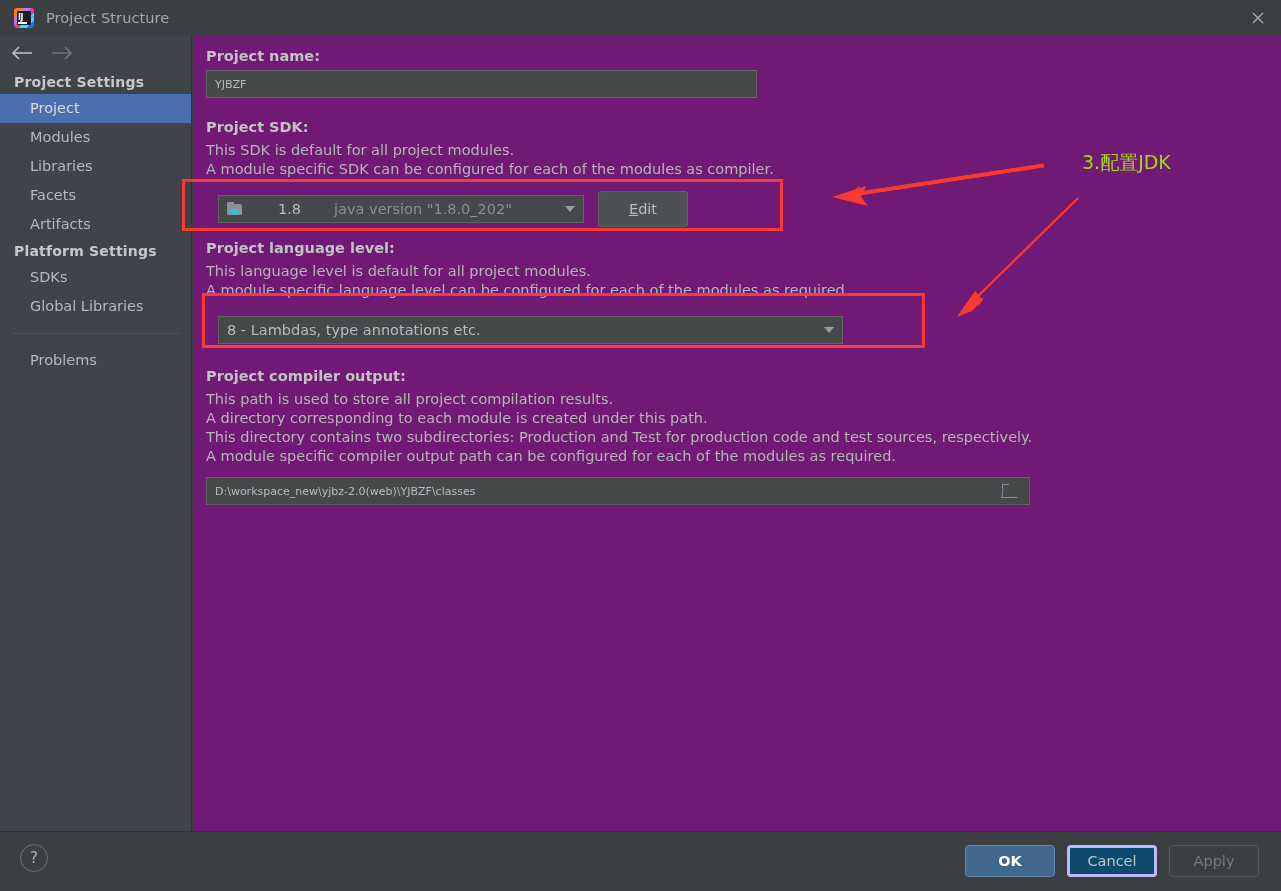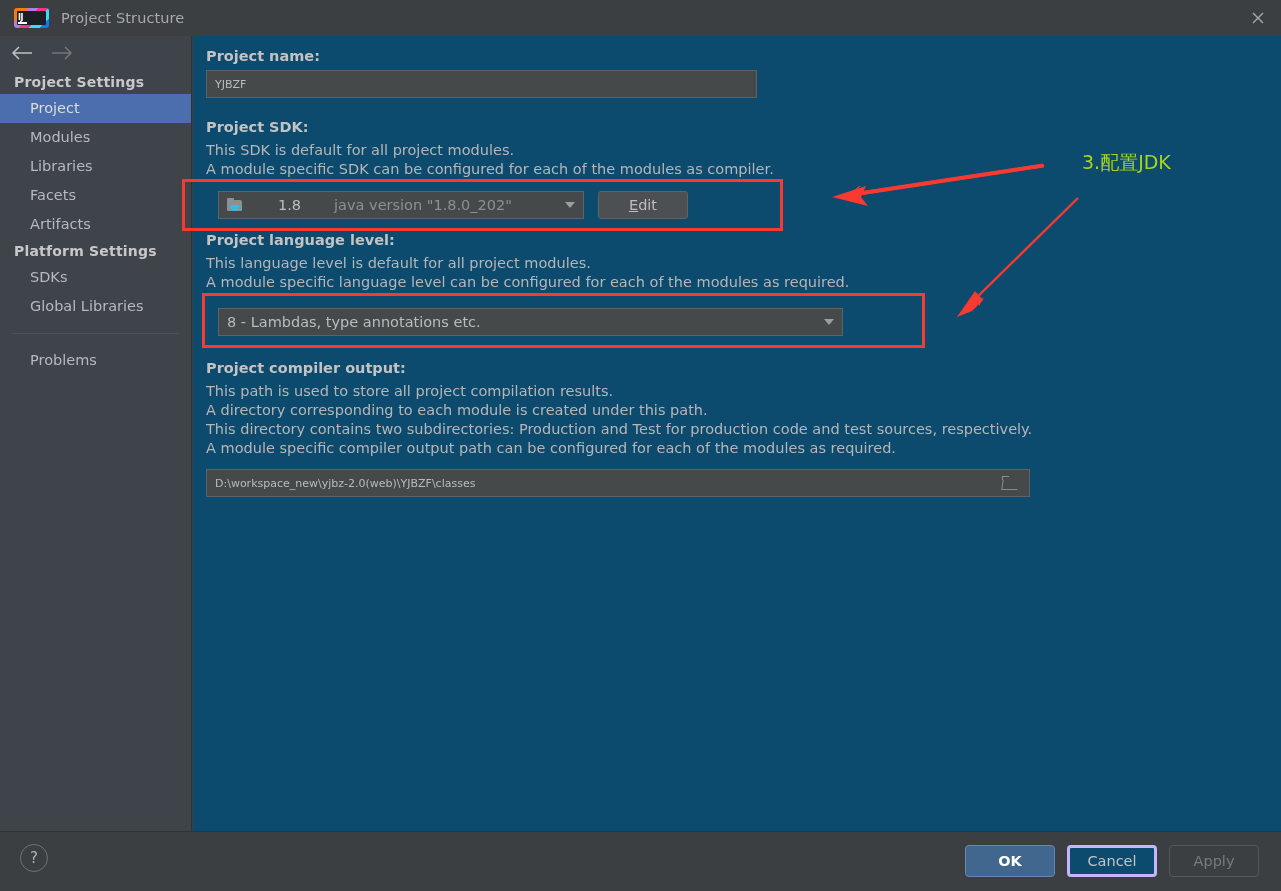--- a/index.html
+++ b/index.html
@@ -21,21 +21,21 @@
   }
 
   
   #titlebar {
     position: absolute; left: 0; top: 0;
     width: 1281px; height: 36px;
     background: #3c3f41;
     display: flex; align-items: center;
   }
   #app-icon {
-    width: 35px; height: 20px;
+    width: 20px; height: 20px;
     margin-left: 14px;
     position: relative;
     flex: 0 0 auto;
   }
   #app-icon .sq {
     position: absolute; inset: 0;
     border-radius: 3px;
     background:
       linear-gradient(135deg, #f97a12 0%, #f97a12 26%, #b07ee7 26%, #b07ee7 44%,
                       #ff318c 44%, #ff318c 62%, #3dd8ff 62%, #3dd8ff 82%, #087cfa 82%);
@@ -102,21 +102,21 @@
   #sidebar .divider {
     height: 1px;
     background: #4e5257;
     margin: 12px 12px 12px 12px;
   }
 
   
   #content {
     position: absolute; left: 193px; top: 36px;
     width: 1088px; height: 795px;
-    background: #0c4a6e;
+    background: #701a75;
     padding: 12px 0 0 13px;
   }
   .field-label {
     font-size: 14.5px;
     font-weight: bold;
     color: #c3c3c3;
     margin: 0 0 6px 0;
   }
   .desc-line {
     font-size: 14.5px;
@@ -190,21 +190,21 @@
     border-left: none;
     border-radius: 0 4px 4px 0;
   }
   .sdk-ver { color: #bcbfc0; }
   .sdk-detail { color: #8d9091; margin-left: 5px; }
 
   .btn {
     background: #4c5052;
     border: 1px solid #5e6366;
     border-radius: 3px;
-    height: 28px;
+    height: 36px;
     min-width: 90px;
     display: flex; align-items: center; justify-content: center;
     font-size: 14.5px;
     color: #bdbdbd;
     cursor: pointer;
   }
   .btn u { text-decoration: underline; }
 
   .browse-icon {
     margin-left: auto; margin-right: 2px;

